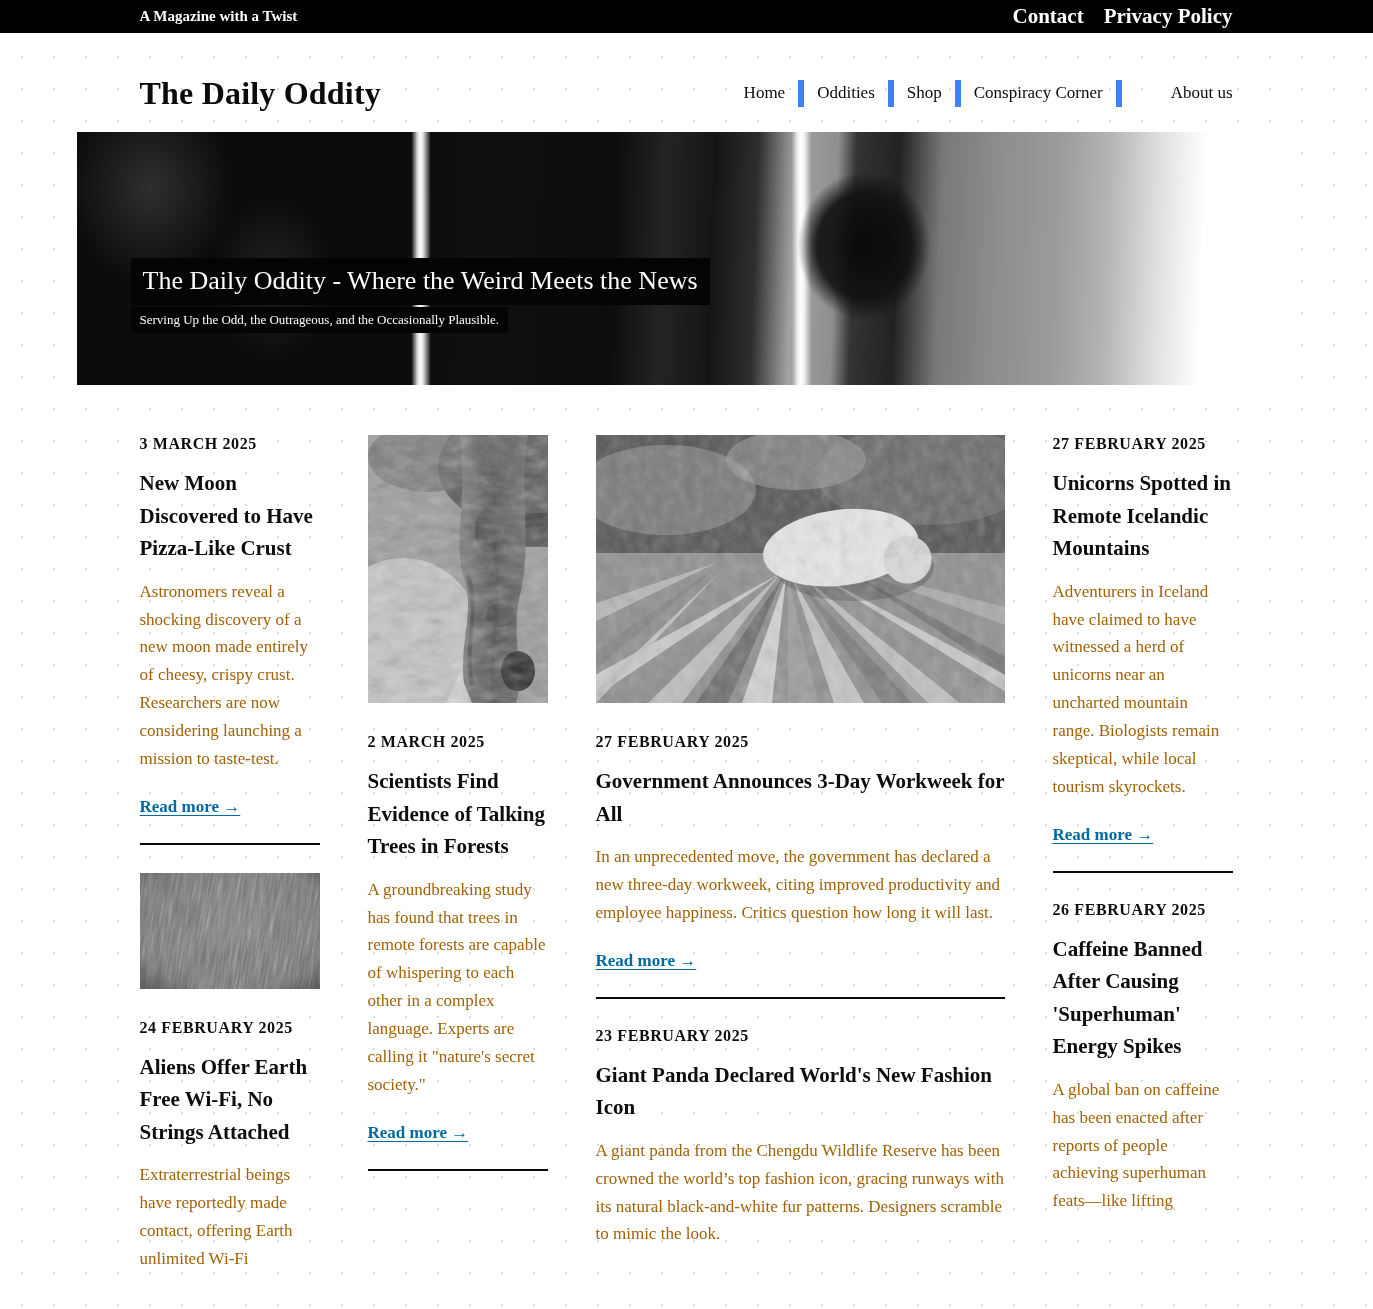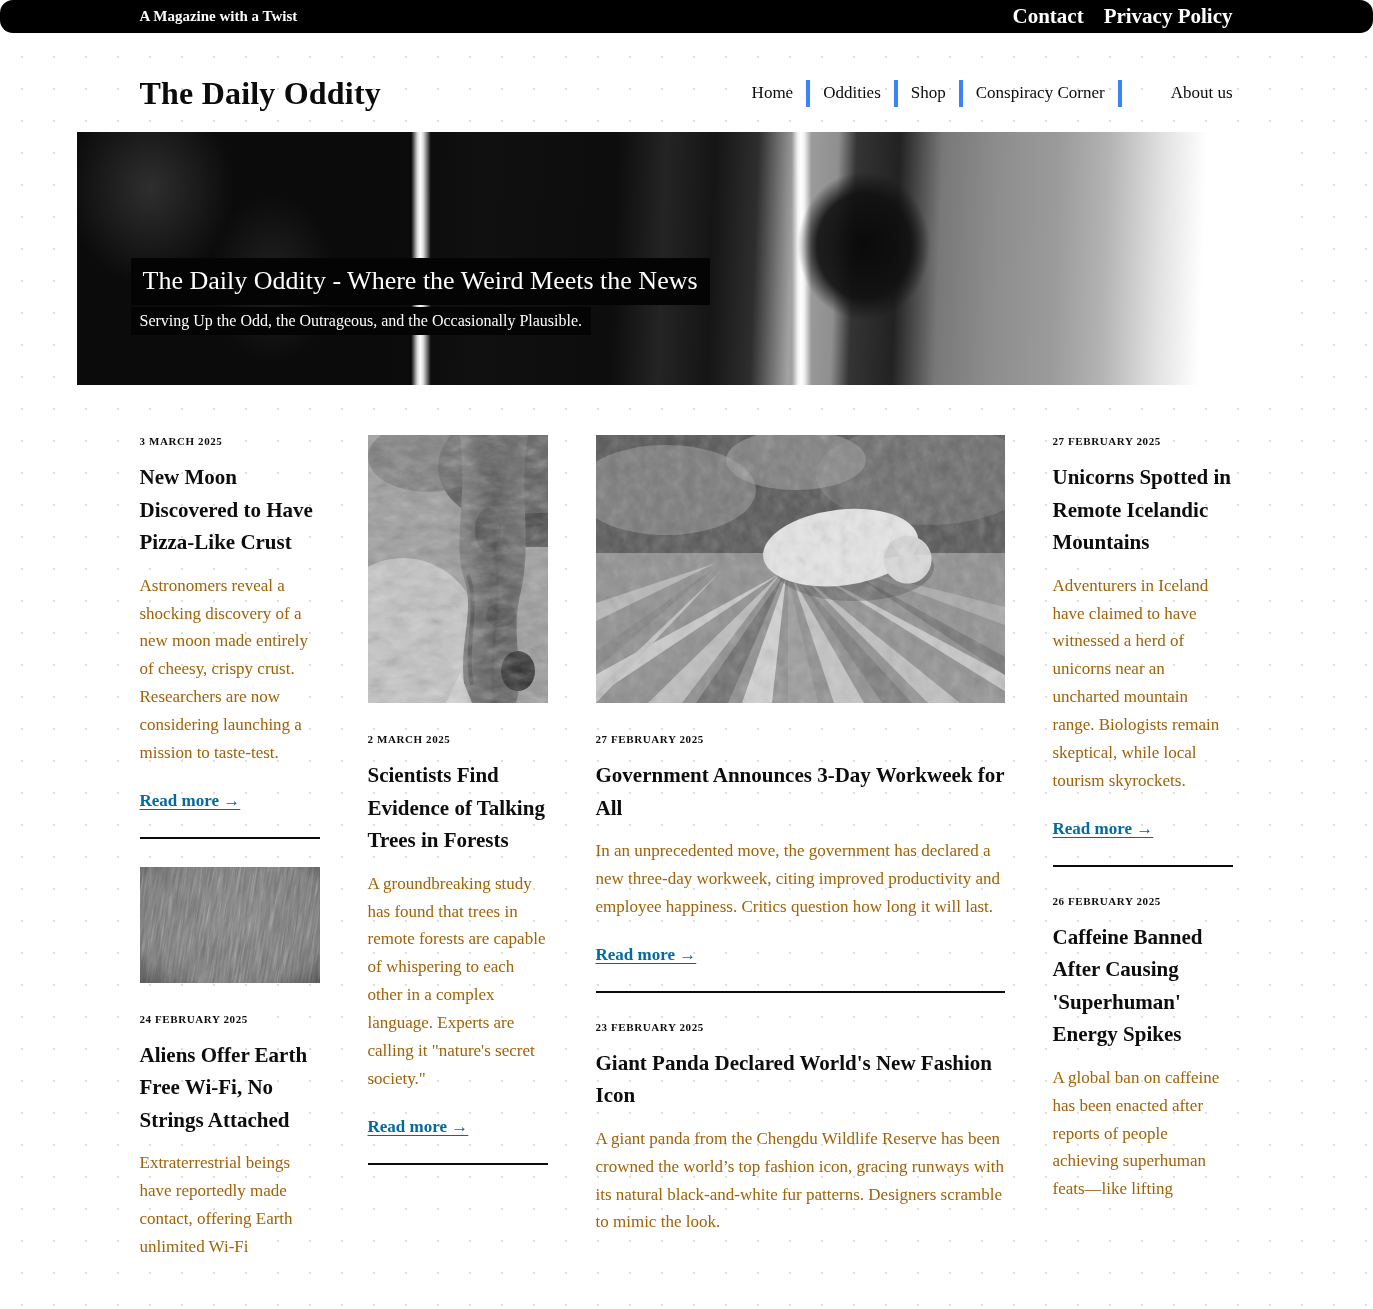--- a/index.html
+++ b/index.html
@@ -7,51 +7,51 @@
     width:1373px;height:1309px;overflow:hidden;
     background-color:#ffffff;
     background-image:radial-gradient(circle,#dcdcdc 1.4px,rgba(255,255,255,0) 1.5px);
     background-size:32px 32px;background-position:6px 9px;
     font-family:"Liberation Serif","DejaVu Serif",serif;color:#111;
   }
   .shell{width:1220px;margin:0 auto;}
   .inner{padding-left:63px;padding-right:64px;box-sizing:border-box;}
 
   
-  .topbar{background:#000;height:33px;display:flex;align-items:center;border-radius:13px;}
+  .topbar{background:#000;height:33px;display:flex;align-items:center;}
   .topbar .shell{display:flex;justify-content:space-between;align-items:center;}
   .tagline{color:#fff;font-size:15px;font-weight:700;}
   .topbar-links{display:flex;gap:20px;}
   .topbar-links a{color:#fff;font-size:21px;font-weight:700;text-decoration:none;}
 
   
   .header-row{display:flex;justify-content:space-between;align-items:center;padding-top:42px;padding-bottom:14px;}
   .logo{font-size:32px;font-weight:700;letter-spacing:.2px;color:#0b0b0b;text-decoration:none;}
   nav ul{list-style:none;margin:0;padding:0;display:flex;align-items:center;}
-  nav li{padding:3px 13px;border-right:4px solid #3b82f6;line-height:1.2;}
+  nav li{padding:3px 13px;border-right:6px solid #3b82f6;line-height:1.2;}
   nav li:last-child{border-right:none;padding-right:0;margin-left:36px;}
   nav a{color:#0b0b0b;font-size:17px;text-decoration:none;}
 
   
   .hero{height:253px;margin-top:6px;position:relative;
     background-image:
       radial-gradient(ellipse 85px 95px at 64.5% 45%, rgba(8,8,8,.95) 0%, rgba(16,16,16,.9) 55%, rgba(30,30,30,0) 78%),
       linear-gradient(90deg, rgba(255,255,255,0) 27.4%, rgba(250,250,250,.85) 27.9%, #fff 28.15%, rgba(250,250,250,.85) 28.4%, rgba(255,255,255,0) 29%),
       linear-gradient(90deg, rgba(255,255,255,0) 58.6%, rgba(252,252,252,.9) 59.1%, #fff 59.35%, rgba(252,252,252,.9) 59.6%, rgba(255,255,255,0) 60.2%),
       radial-gradient(ellipse 120px 140px at 6% 22%, rgba(90,90,90,.45), rgba(0,0,0,0) 70%),
       radial-gradient(ellipse 90px 120px at 16% 58%, rgba(75,75,75,.35), rgba(0,0,0,0) 70%),
       linear-gradient(92deg,#0b0b0b 0%,#0b0b0b 26%,#101010 33%,#0d0d0d 44%,#242424 48%,#151515 52%,#2e2e2e 55.5%,#a2a2a2 58.5%,#8f8f8f 62%,#343434 63.5%,#222 67%,#787878 70.5%,#8d8d8d 75%,#9b9b9b 80%,#b3b3b3 84%,#e2e2e2 88.5%,#fff 92%,#fff 100%);
   }
   .hero-caption{position:absolute;left:54px;top:126px;display:flex;flex-direction:column;align-items:flex-start;}
   .hero-caption h1{margin:0;display:inline-block;background:#040404;color:#fff;font-size:26px;font-weight:400;line-height:1.25;padding:7px 12px;}
-  .hero-caption .sub{margin-top:2px;display:inline-block;background:#040404;color:#fff;font-size:16px;font-weight:400;padding:5px 9px;}
+  .hero-caption .sub{margin-top:2px;display:inline-block;background:#040404;color:#fff;font-size:13px;font-weight:400;padding:5px 9px;}
 
   
   .grid{display:grid;grid-template-columns:180px 180px 1fr 180px;column-gap:48px;align-items:start;margin-top:50px;}
-  article .date{font-size:11px;font-weight:700;letter-spacing:.6px;margin:0 0 14px;color:#0d0d0d;}
+  article .date{font-size:16px;font-weight:700;letter-spacing:.6px;margin:0 0 14px;color:#0d0d0d;}
   article h2{font-size:21px;font-weight:700;line-height:1.55;margin:0 0 13px;color:#0d0d0d;}
   article p.body{font-size:17px;line-height:1.64;margin:0 0 24px;color:#a16207;}
   .read-more{font-size:17px;font-weight:700;color:#0369a1;text-decoration:underline;text-underline-offset:3px;}
   hr.rule{border:none;border-top:2px solid #0b0b0b;margin:26px 0 28px;}
   figure{margin:0 0 30px;line-height:0;}
   svg.art{display:block;}
 </style>
 </head>
 <body>
 

